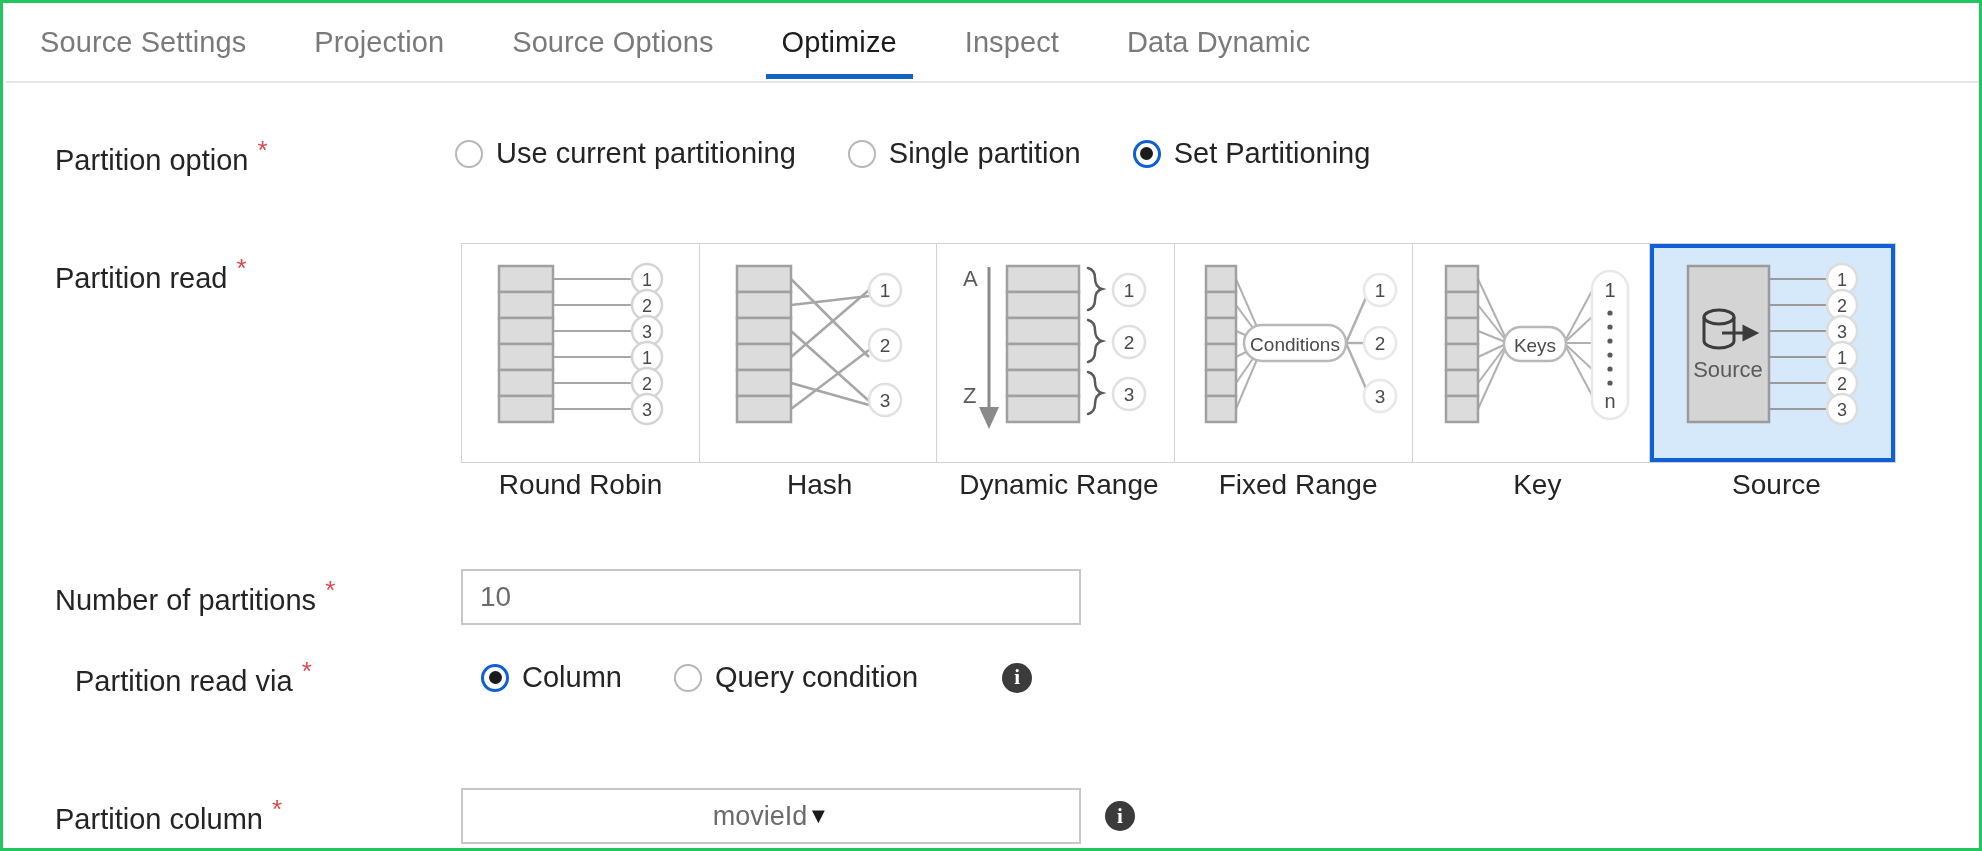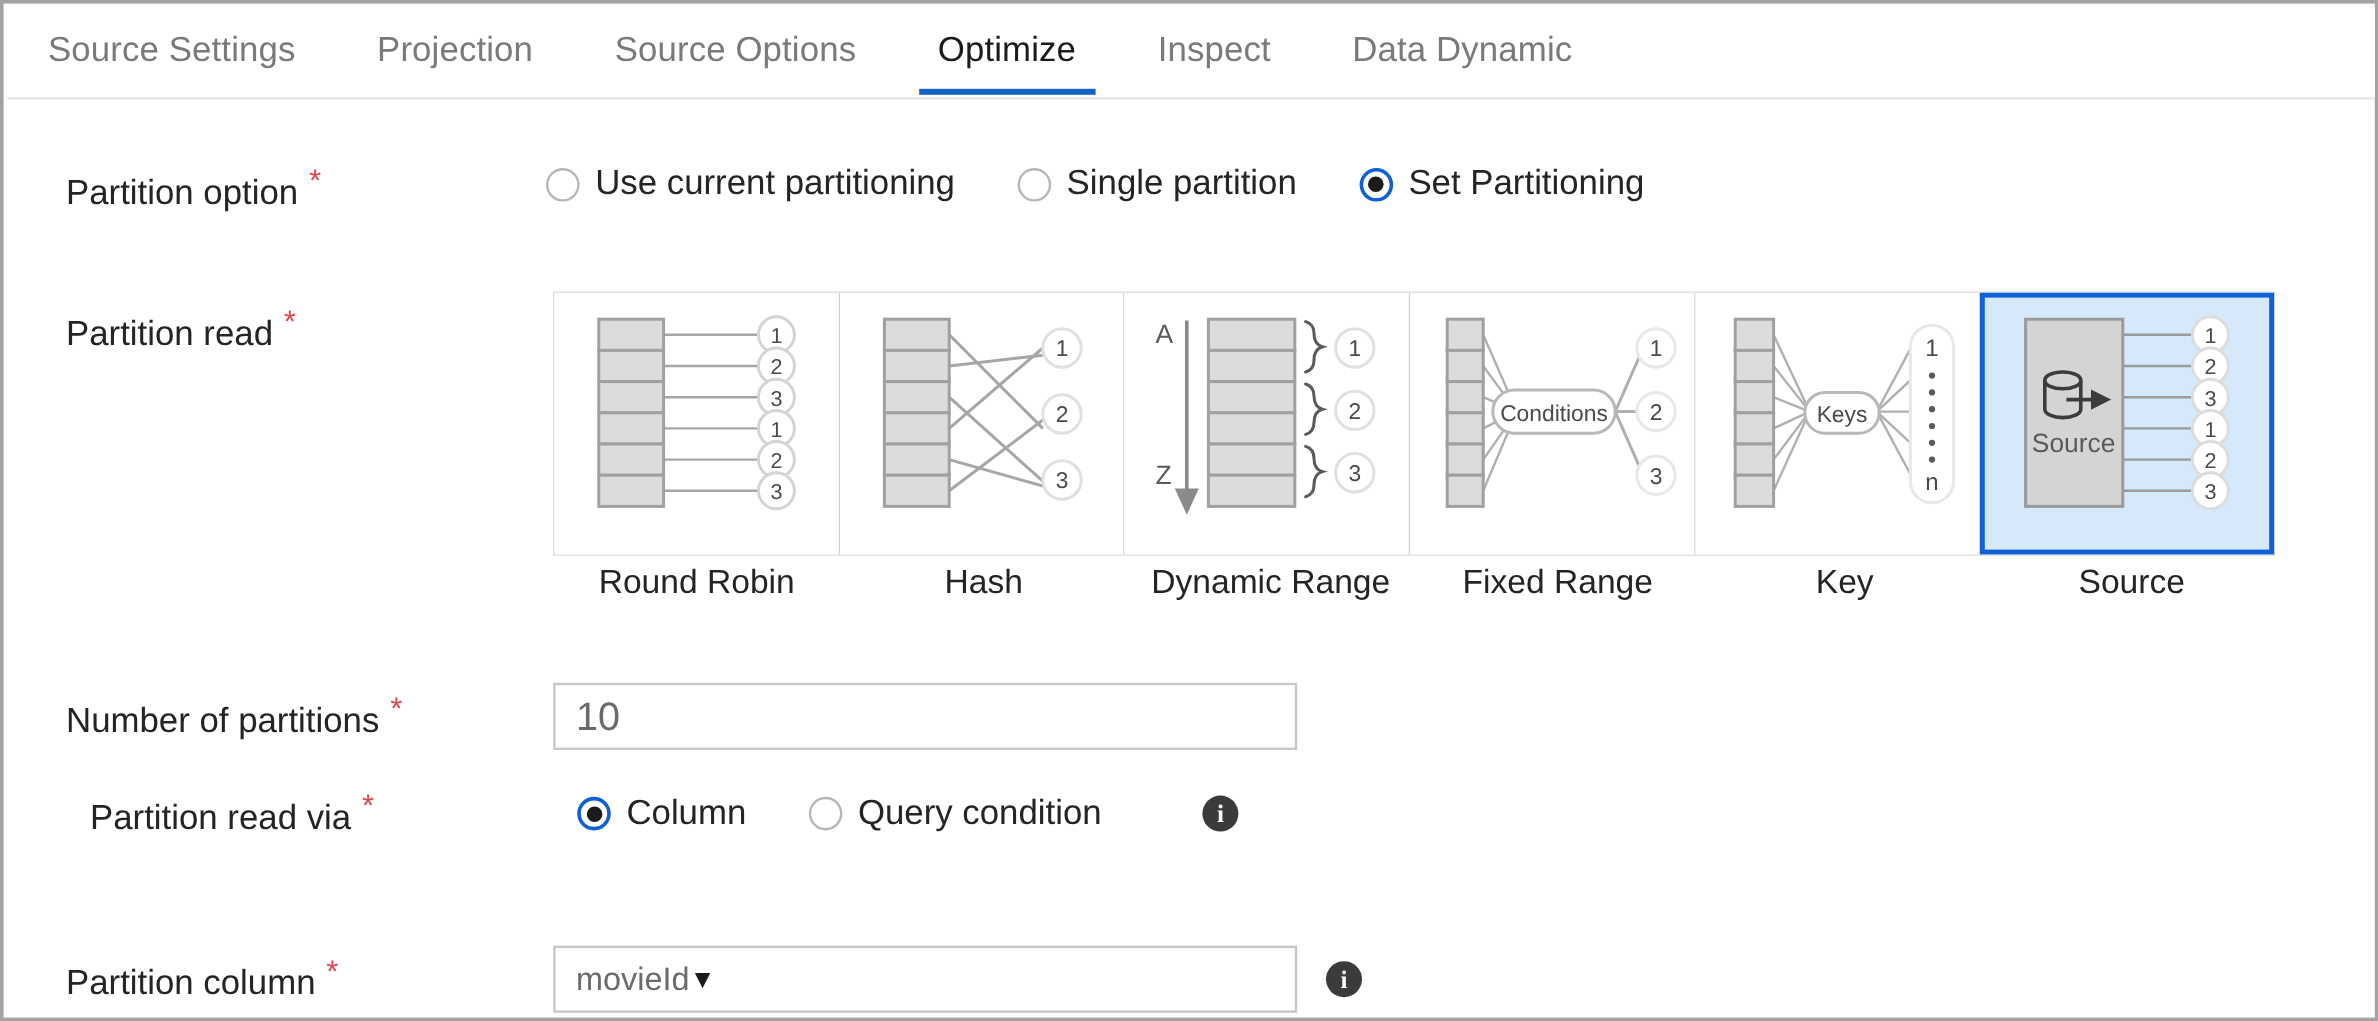--- a/index.html
+++ b/index.html
@@ -10,21 +10,21 @@
   body {
     font-family: "Liberation Sans", sans-serif;
     -webkit-font-smoothing: antialiased;
   }
   .page {
     position: relative;
     width: 1982px;
     height: 851px;
     box-sizing: border-box;
     background: #ffffff;
-    border: 3px solid #a3a3a3;
+    border: 3px solid #22c55e;
     overflow: hidden;
   }
 
   
   .tabbar {
     position: absolute;
     left: 3px; top: 3px;
     width: 1976px;
     height: 75px;
     display: flex;
@@ -162,33 +162,33 @@
   
   .textfield {
     box-sizing: border-box;
     width: 620px;
     height: 56px;
     border: 2px solid #c7c7c7;
     background: #fff;
     display: flex;
     align-items: center;
     padding: 0 17px;
-    font-size: 33px;
+    font-size: 28px;
     color: #6b6b6b;
     cursor: text;
   }
   .selectfield {
     box-sizing: border-box;
     width: 620px;
     height: 56px;
     border: 2px solid #c7c7c7;
     background: #fff;
     display: flex;
     align-items: center;
-    justify-content: flex-start;
+    justify-content: center;
     padding: 0 17px;
     font-size: 27px;
     color: #6b6b6b;
     cursor: pointer;
   }
   .caret {
     font-size: 22px;
     color: #1b1b1b;
     line-height: 1;
   }

